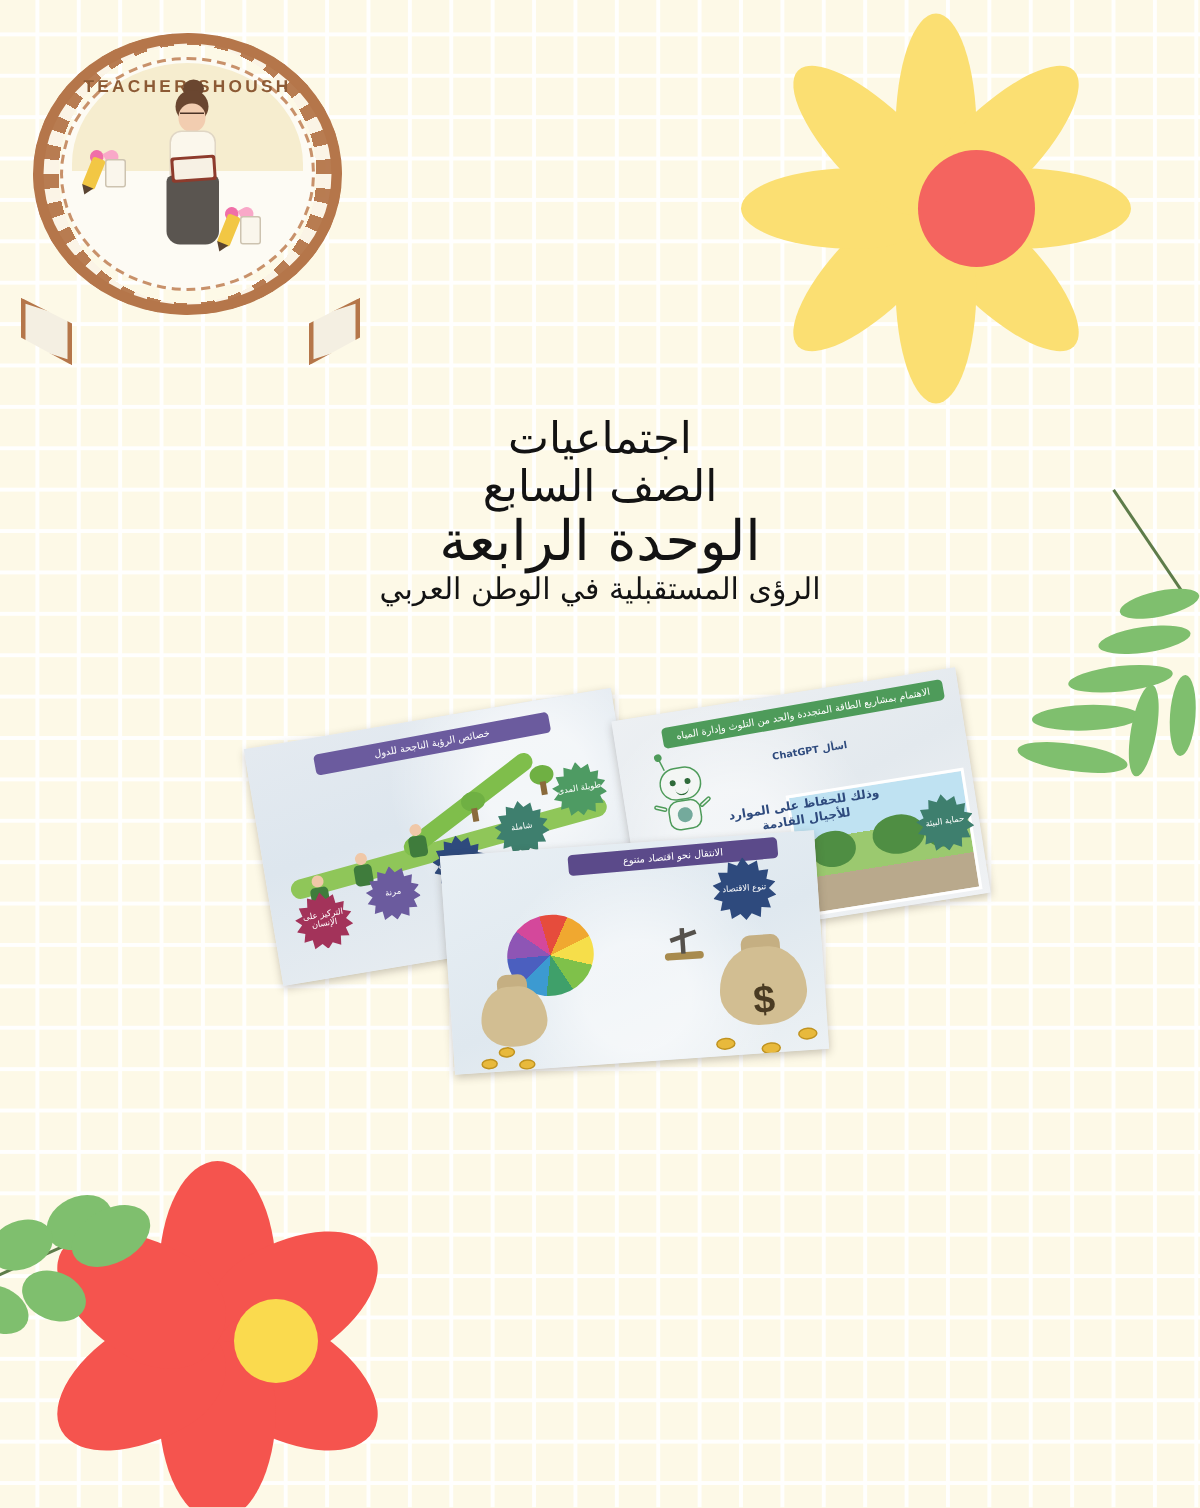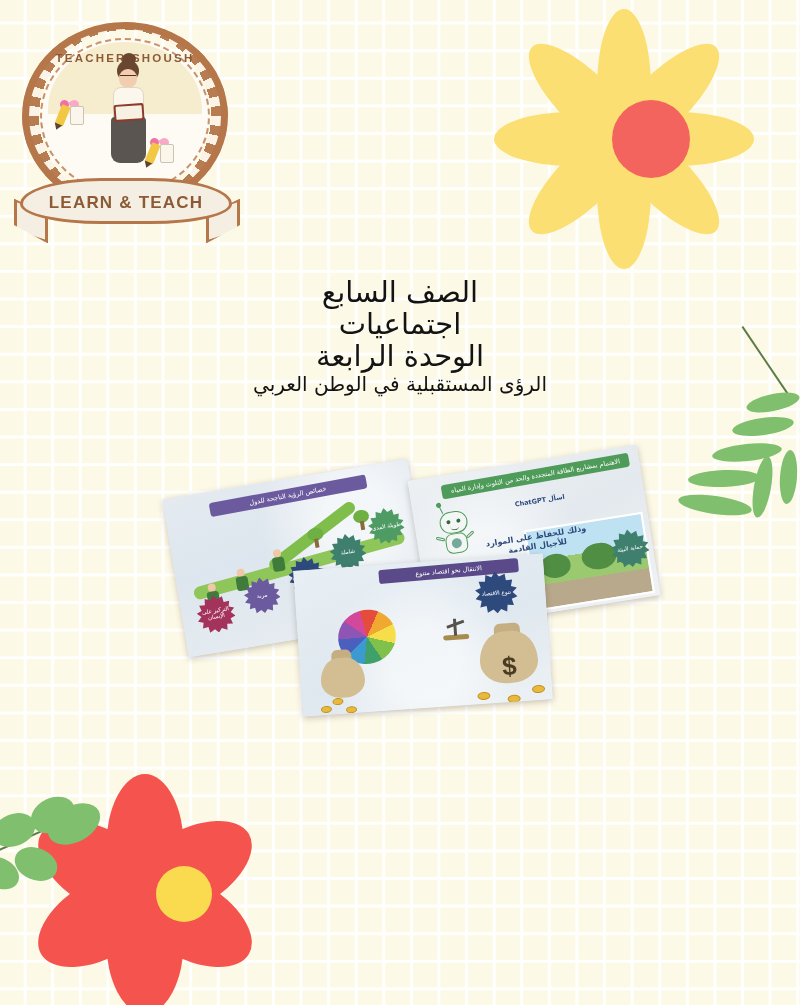--- a/index.html
+++ b/index.html
@@ -123,21 +123,21 @@
   
   #title-block{
     position:absolute;left:0;right:0;top:278px;
     text-align:center;direction:rtl;
     font-family:"DejaVu Sans",sans-serif;
     color:#131313;line-height:1.0;
   }
   #title-block .tline{display:block;white-space:nowrap;}
   .t1{font-size:29px;letter-spacing:1px;padding-bottom:3px;}
   .t2{font-size:29px;letter-spacing:1px;padding-bottom:3px;}
-  .t3{font-size:29px;letter-spacing:1px;padding-bottom:3px;}
+  .t3{font-size:37px;letter-spacing:1px;padding-bottom:3px;}
   .t4{font-size:31px;letter-spacing:1px;padding-bottom:2px;}
   .t5{font-size:20px;letter-spacing:.5px;}
 
   
   #collage{position:absolute;left:170px;top:462px;width:480px;height:260px;}
   .slide{position:absolute;background:#E9EDF2;box-shadow:0 2px 6px rgba(60,50,40,.28);overflow:hidden;}
   .slide .photo{position:absolute;inset:0;}
   .band{
     position:absolute;color:#fff;font-size:6.5px;direction:rtl;
     font-family:"DejaVu Sans",sans-serif;
@@ -302,29 +302,26 @@
         <div class="tf-hair"></div>
         <div class="tf-face"></div>
       <div class="tf-glass"></div>
         <div class="tf-body"></div>
         <div class="tf-skirt"></div>
       <div class="tf-book"></div>
     </div>
 
     <div class="ribbon-tail rt-l"></div>
     <div class="ribbon-tail rt-r"></div>
-    <div class="ribbon">
-      <span>LEARN &amp; TEACH</span>
-    </div>
   </div>
 
 
   <div id="title-block">
+    <span class="tline t1">اجتماعيات</span>
     <span class="tline t2">الصف السابع</span>
-    <span class="tline t1">اجتماعيات</span>
     <span class="tline t3">الوحدة الرابعة</span>
     <span class="tline t5">الرؤى المستقبلية في الوطن العربي</span>
   </div>
 
   <div id="collage">
 
     <div class="slide" id="slide-a">
       <div class="photo">
         <div class="pathway">
           <div class="road"></div>

